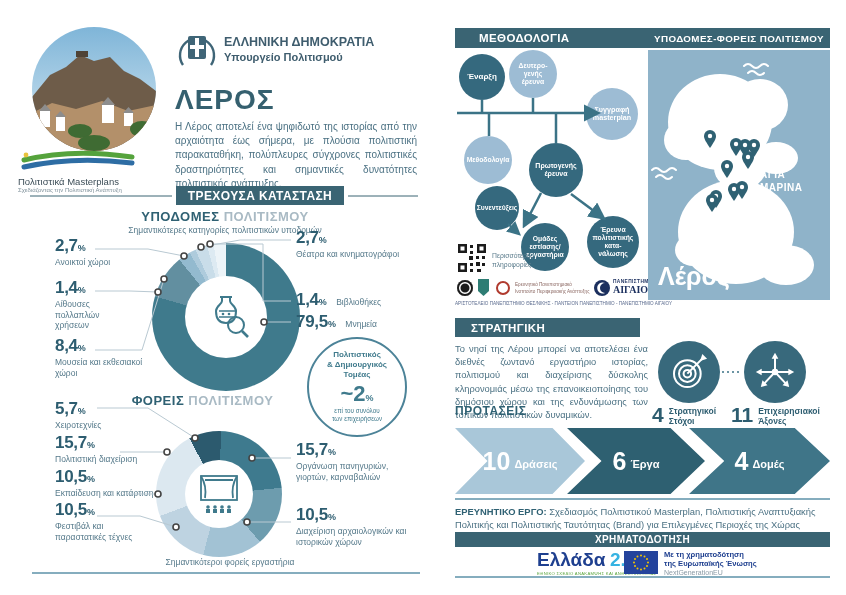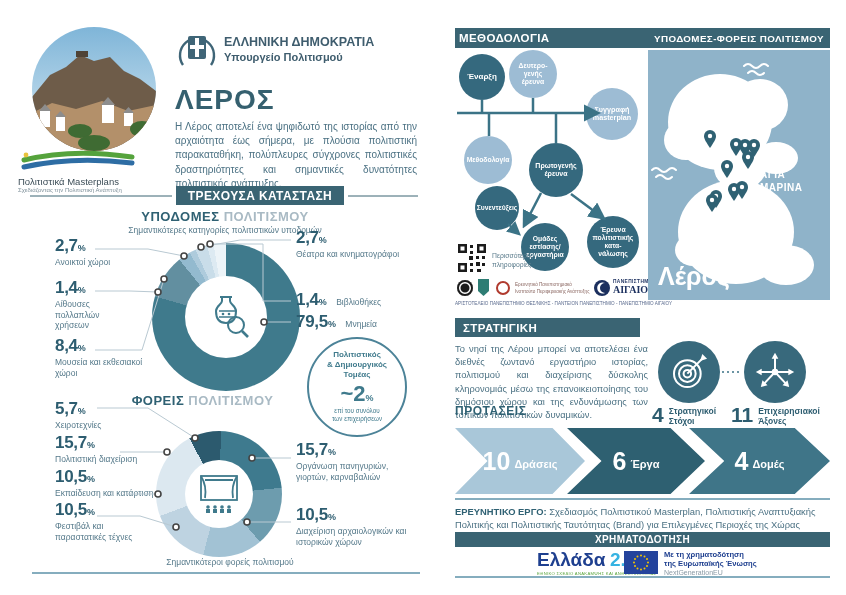--- a/index.html
+++ b/index.html
@@ -206,25 +206,25 @@
 
   <div class="stat abs" style="left:296px;top:440px;width:120px;">
     <span class="num">15,7</span><span class="pct">%</span>
     <span class="t">Οργάνωση πανηγυριών, γιορτών, καρναβαλιών</span>
   </div>
   <div class="stat abs" style="left:296px;top:505px;width:120px;">
     <span class="num">10,5</span><span class="pct">%</span>
     <span class="t">Διαχείριση αρχαιολογικών και ιστορικών χώρων</span>
   </div>
 
-  <div class="abs" style="left:90px;top:557px;width:280px;text-align:center;font-size:8.5px;color:#55798a;">Σημαντικότεροι φορείς πολιτισμού</div>
+  <div class="abs" style="left:90px;top:557px;width:280px;text-align:center;font-size:8.5px;color:#55798a;">Σημαντικότεροι φορείς εργαστήρια</div>
 
   <div class="rule" style="left:32px;top:572px;width:388px;"></div>
 
-  <div class="abs bar" style="left:455px;top:28px;width:211px;height:20px;font-size:11.5px;justify-content:flex-start;padding-left:4px;box-sizing:border-box;">ΜΕΘΟΔΟΛΟΓΙΑ</div>
+  <div class="abs bar" style="left:455px;top:28px;width:211px;height:20px;font-size:11.5px;justify-content:flex-start;padding-left:24px;box-sizing:border-box;">ΜΕΘΟΔΟΛΟΓΙΑ</div>
   <div class="abs bar" style="left:648px;top:28px;width:182px;height:20px;font-size:9.8px;">ΥΠΟΔΟΜΕΣ-ΦΟΡΕΙΣ ΠΟΛΙΤΙΣΜΟΥ</div>
 
   <div class="node dark" style="left:459px;top:54px;width:46px;height:46px;font-size:8px;">Έναρξη</div>
   <div class="node light pre" style="left:509px;top:50px;width:48px;height:48px;font-size:6.8px;">Δευτερο-
 γενής
 έρευνα</div>
   <div class="node light pre" style="left:586px;top:88px;width:52px;height:52px;font-size:7.2px;">Συγγραφή
 masterplan</div>
   <div class="node light" style="left:464px;top:136px;width:48px;height:48px;font-size:6.8px;">Μεθοδολογία</div>
   <div class="node dark pre" style="left:529px;top:143px;width:54px;height:54px;font-size:7px;">Πρωτογενής
@@ -341,21 +341,21 @@
             <path d="M0,0 C-4,-6 -6,-9 -6,-12 a6,6 0 1,1 12,0 C6,-9 4,-6 0,0 z"></path>
             <circle cx="0" cy="-12" r="2.2" fill="#ffffff"></circle>
           </g>
       </g>
     </svg>
     <div class="abs map-label pre" style="left:112px;top:118px;font-size:10px;letter-spacing:.5px;line-height:1.3;">ΑΓΙΑ
 ΜΑΡΙΝΑ</div>
     <div class="abs map-label" style="left:10px;top:212px;font-size:25px;">Λέρος</div>
   </div>
 
-  <div class="abs bar" style="left:455px;top:318px;width:185px;height:19px;font-size:11.5px;justify-content:flex-start;padding-left:8px;box-sizing:border-box;">ΣΤΡΑΤΗΓΙΚΗ</div>
+  <div class="abs bar" style="left:455px;top:318px;width:185px;height:19px;font-size:11.5px;justify-content:flex-start;padding-left:16px;box-sizing:border-box;">ΣΤΡΑΤΗΓΙΚΗ</div>
   <div class="abs body-text" style="left:455px;top:343px;width:193px;font-size:9.3px;">Το νησί της Λέρου μπορεί να αποτελέσει ένα διεθνές ζωντανό εργαστήριο ιστορίας, πολιτισμού και διαχείρισης δύσκολης κληρονομιάς μέσω της επανοικειοποίησης του δημόσιου χώρου και της ενδυνάμωσης των τοπικών πολιτιστικών δυναμικών.</div>
 
   <div class="goal-circ" style="left:658px;top:341px;">
     <svg width="50" height="50" viewBox="0 0 60 60">
       <g stroke="#ffffff" fill="none" stroke-width="2.4">
         <circle cx="28" cy="32" r="16"></circle>
           <circle cx="28" cy="32" r="10"></circle>
           <circle cx="28" cy="32" r="4.5"></circle>
         <path d="M28,32 L46,14"></path>
       </g>

